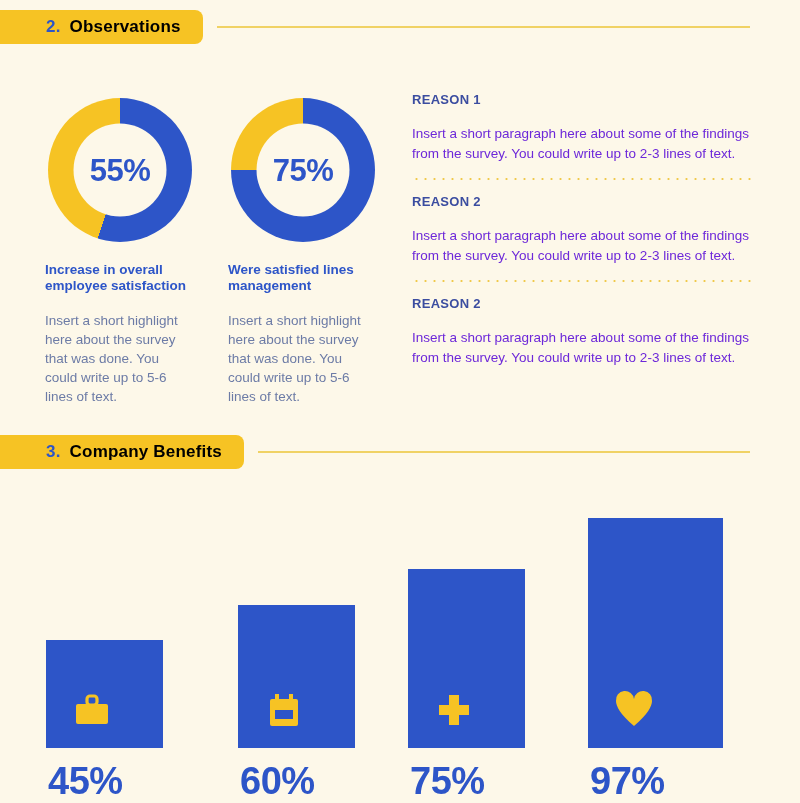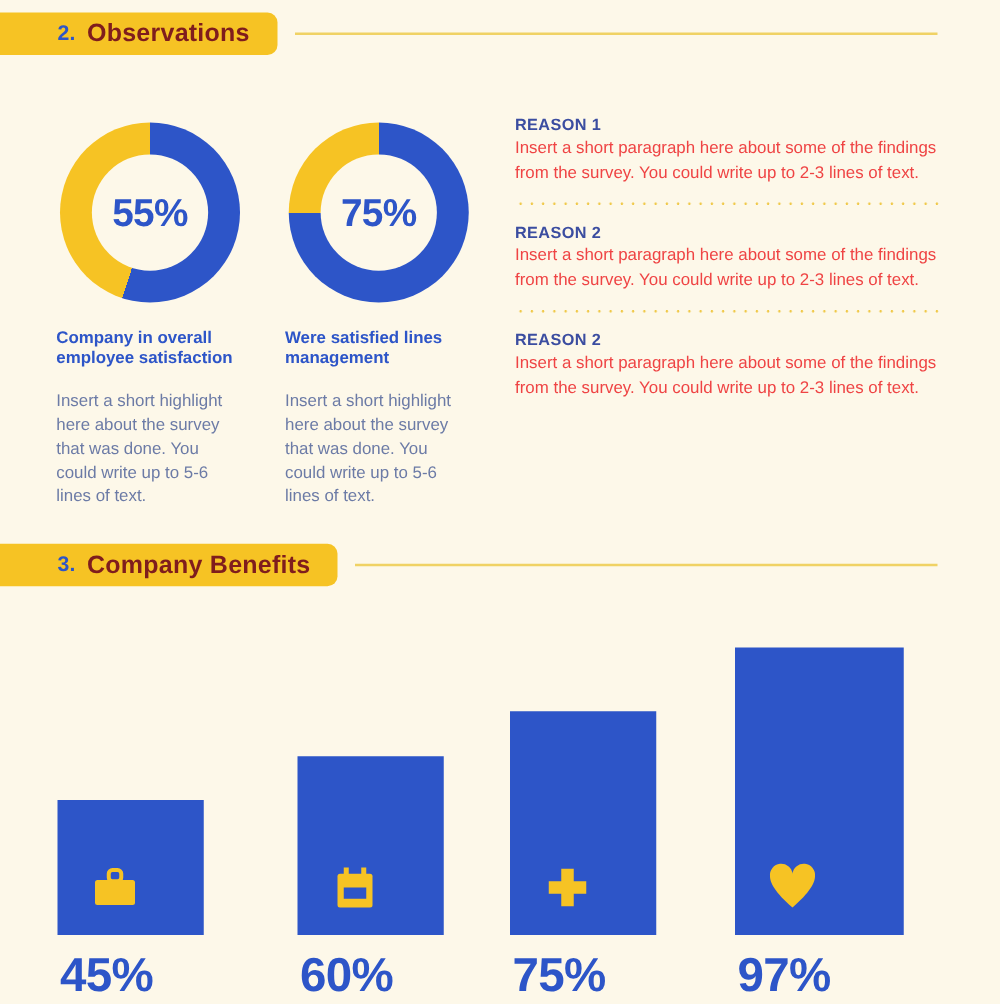--- a/index.html
+++ b/index.html
@@ -32,22 +32,22 @@
     border-bottom-right-radius: 8px;
     flex: 0 0 auto;
   }
   .banner-num {
     color: #2D55C8;
     font-size: 17px;
     font-weight: bold;
     letter-spacing: .2px;
   }
   .banner-title {
-    color: #7f1d1d;
-    font-size: 20px;
+    color: #000000;
+    font-size: 17px;
     font-weight: bold;
     letter-spacing: .2px;
     margin-left: 9px;
   }
   .banner-rule {
     flex: 1 1 auto;
     height: 2px;
     background: #F0D264;
     margin-left: 14px;
     margin-right: 50px;
@@ -104,24 +104,24 @@
     top: 92px;
     width: 340px;
   }
   .reason-title {
     color: #3B4DA0;
     font-size: 13px;
     font-weight: bold;
     letter-spacing: .3px;
   }
   .reason-body {
-    color: #ef4444;
+    color: #6d28d9;
     font-size: 13.5px;
     line-height: 19.5px;
-    margin-top: 1px;
+    margin-top: 17px;
   }
   .dot-divider {
     height: 2px;
     margin: 15px 0 14px 0;
     background-image: radial-gradient(circle, #F0C94A 1px, transparent 1.2px);
     background-size: 9px 2px;
     background-repeat: repeat-x;
     background-position: left center;
   }
 
@@ -174,21 +174,21 @@
   </div>
   <div class="banner-rule"></div>
 </div>
 
 <div class="donut-wrap" style="left:45px; top:98px;">
   <div class="donut" id="donut-0" style="background: conic-gradient(rgb(45, 85, 200) 0deg, rgb(45, 85, 200) 198deg, rgb(246, 195, 36) 198deg, rgb(246, 195, 36) 360deg); text-decoration: underline;">
     <div class="donut-hole">
       <span class="donut-value">55%</span>
     </div>
   </div>
-  <div class="stat-title">Company in overall employee satisfaction</div>
+  <div class="stat-title">Increase in overall employee satisfaction</div>
   <div class="stat-body">Insert a short highlight here about the survey that was done. You could write up to 5-6 lines of text.</div>
 </div>
 
 <div class="donut-wrap" style="left:228px; top:98px;">
   <div class="donut" id="donut-1" style="background: conic-gradient(rgb(45, 85, 200) 0deg, rgb(45, 85, 200) 270deg, rgb(246, 195, 36) 270deg, rgb(246, 195, 36) 360deg);">
     <div class="donut-hole">
       <span class="donut-value">75%</span>
     </div>
   </div>
   <div class="stat-title">Were satisfied lines management</div>

